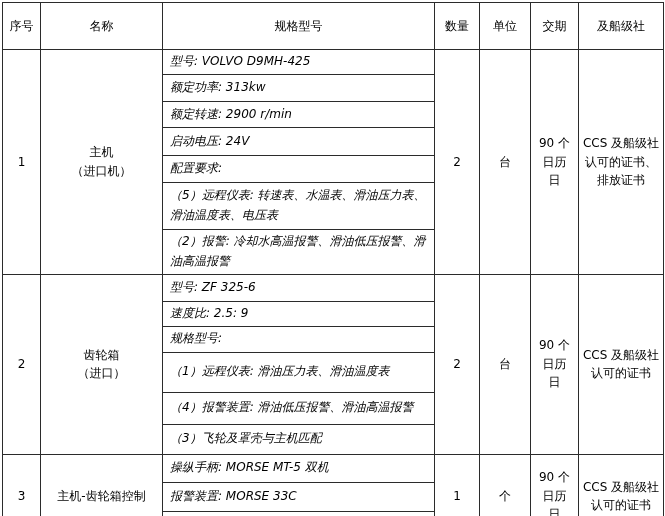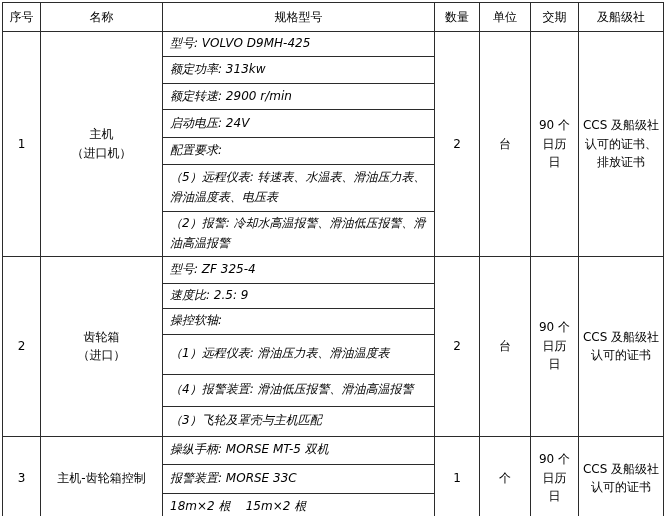--- a/index.html
+++ b/index.html
@@ -53,21 +53,21 @@
   <colgroup>
     <col style="width:38px">
     <col style="width:122px">
     <col style="width:272px">
     <col style="width:45px">
     <col style="width:51px">
     <col style="width:48px">
     <col style="width:85px">
   </colgroup>
   <thead>
-    <tr style="height:29px">
+    <tr style="height:47px">
       <th>序号</th>
       <th>名称</th>
       <th>规格型号</th>
       <th>数量</th>
       <th>单位</th>
       <th>交期</th>
       <th>及船级社</th>
     </tr>
   </thead>
   <tbody>
@@ -102,34 +102,34 @@
       <td class="spec">（5）远程仪表: 转速表、水温表、滑油压力表、滑油温度表、电压表</td>
     </tr>
     <tr style="height:40px">
       <td class="spec">（2）报警: 冷却水高温报警、滑油低压报警、滑油高温报警</td>
     </tr>
 
     <tr style="height:27px">
       <td rowspan="6" class="c">2</td>
       <td rowspan="6" class="c pre">齿轮箱
 （进口）</td>
-      <td class="spec">型号: ZF 325-4</td>
+      <td class="spec">型号: ZF 325-6</td>
       <td rowspan="6" class="c">2</td>
       <td rowspan="6" class="c">台</td>
       <td rowspan="6" class="c pre">90 个
 日历
 日</td>
       <td rowspan="6" class="c pre">CCS 及船级社
 认可的证书</td>
     </tr>
     <tr style="height:25px">
       <td class="spec">速度比: 2.5: 9</td>
     </tr>
     <tr style="height:26px">
-      <td class="spec">操控软轴:</td>
+      <td class="spec">规格型号:</td>
     </tr>
     <tr style="height:40px">
       <td class="spec">（1）远程仪表: 滑油压力表、滑油温度表</td>
     </tr>
     <tr style="height:32px">
       <td class="spec">（4）报警装置: 滑油低压报警、滑油高温报警</td>
     </tr>
     <tr style="height:30px">
       <td class="spec">（3）飞轮及罩壳与主机匹配</td>
     </tr>

